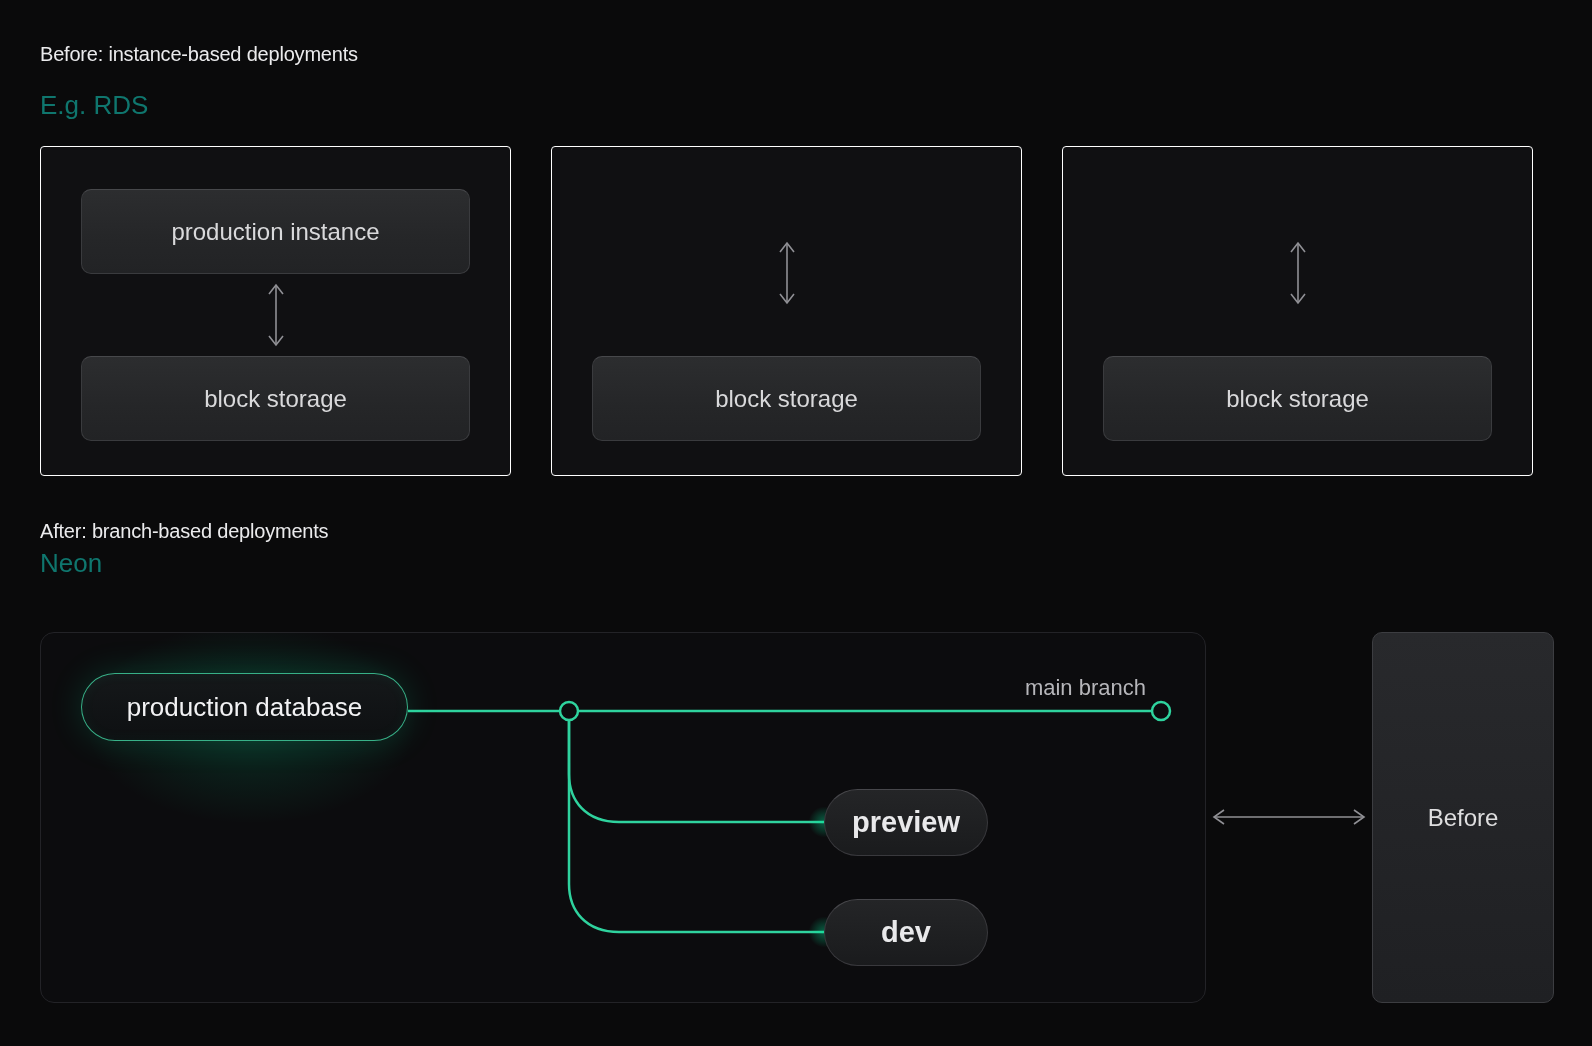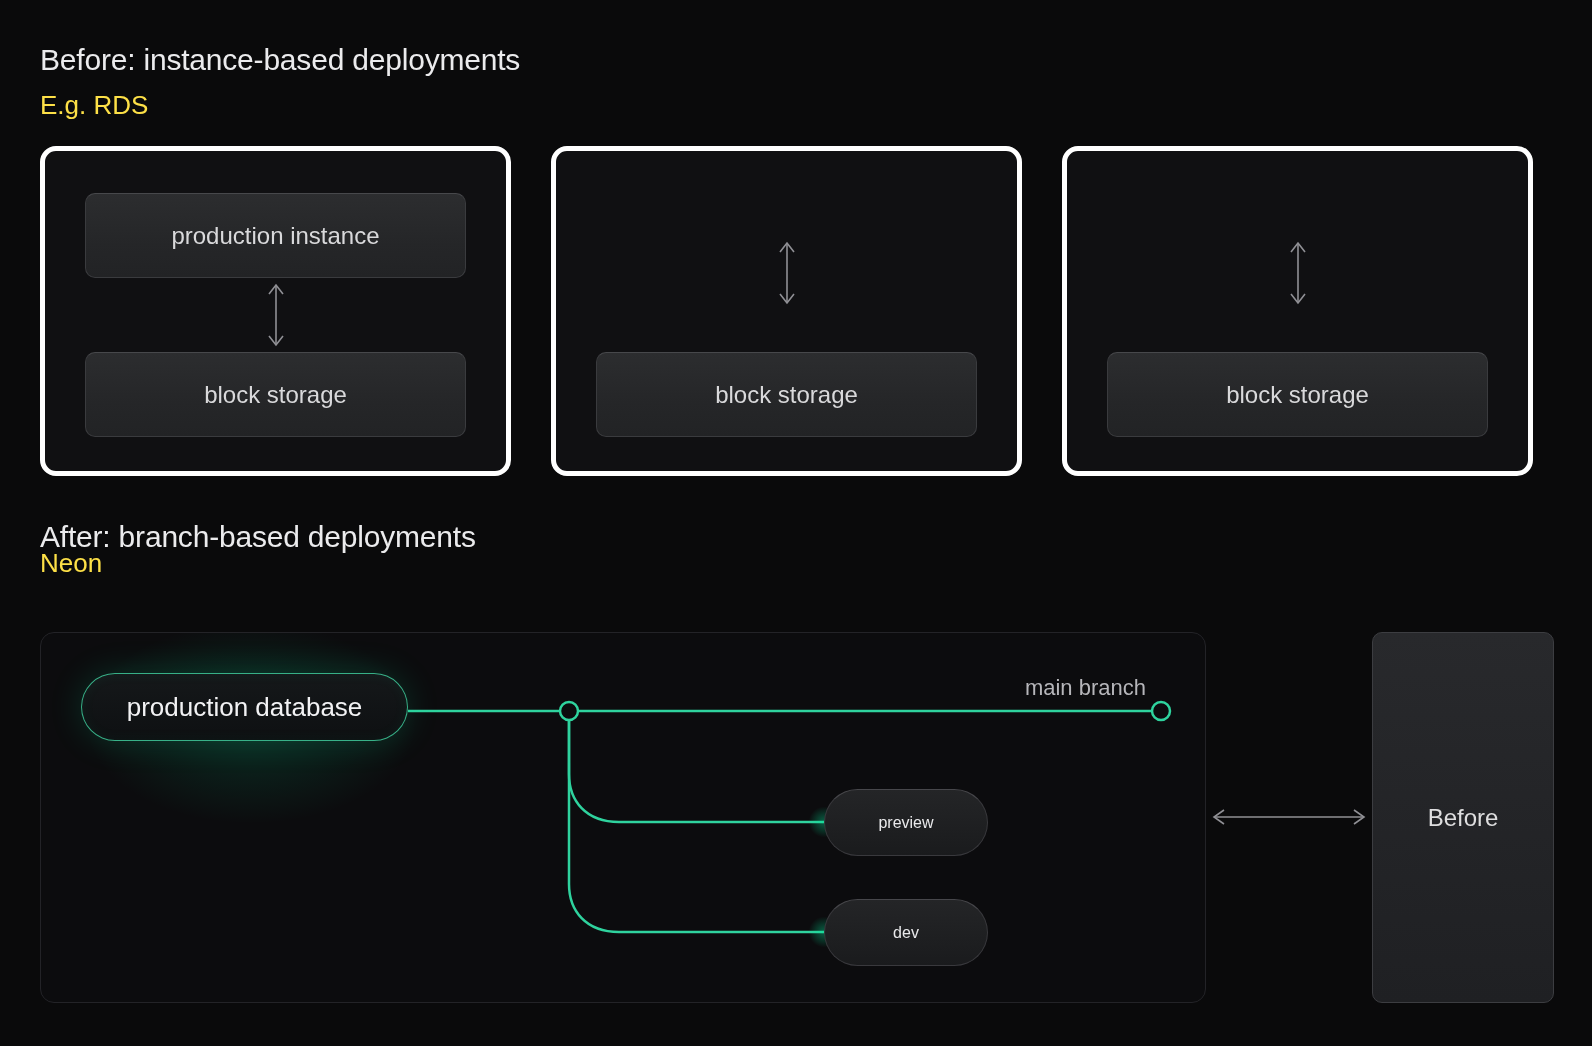--- a/index.html
+++ b/index.html
@@ -6,41 +6,41 @@
   .page{
     position:relative;
     width:1592px;height:1046px;
     background:#0a0a0b;
     font-family:"Liberation Sans", sans-serif;
     overflow:hidden;
   }
   
   .sec-title{
     position:absolute;left:40px;margin:0;
-    font-size:30px;font-weight:500;color:#ebebed;letter-spacing:-0.2px;
+    font-size:20px;font-weight:500;color:#ebebed;letter-spacing:-0.2px;
   }
   .sec-sub{
     position:absolute;left:40px;margin:0;
-    font-size:26px;font-weight:400;color:#fde047;
+    font-size:26px;font-weight:400;color:#0f766e;
   }
   #before-title{top:43px;}
   #before-sub{top:90px;}
   #after-title{top:520px;}
   #after-sub{top:548px;}
 
   
   .cards-row{
     position:absolute;left:40px;top:146px;width:1493px;height:330px;
     display:flex;gap:40px;
   }
   .card{
     flex:1;box-sizing:border-box;
     background:#101012;
-    border:5px solid #ffffff;
-    border-radius:16px;
+    border:1px solid #ffffff;
+    border-radius:4px;
     padding:42px 40px 34px 40px;
     display:flex;flex-direction:column;
   }
   .inner-box{
     height:85px;box-sizing:border-box;
     border-radius:10px;
     background:linear-gradient(180deg,#2c2d2f 0%,#252628 60%,#222325 100%);
     border:1px solid #3a3b3e;
     border-top-color:#47484b;
     display:flex;align-items:center;justify-content:center;
@@ -79,21 +79,21 @@
     position:absolute;top:42px;right:59px;
     font-size:22px;color:#b6b6ba;
   }
   .mini-pill{
     position:absolute;left:783px;width:164px;height:67px;
     box-sizing:border-box;border-radius:34px;
     background:linear-gradient(180deg,#242527 0%,#1a1b1d 100%);
     border:1px solid #39393d;
     border-top-color:#47474b;
     display:flex;align-items:center;justify-content:center;
-    font-size:16px;color:#e9e9eb;
+    font-size:29px;color:#e9e9eb;font-weight:bold;
   }
   #pill-preview{top:156px;}
   #pill-dev{top:266px;}
   .link-glow{
     position:absolute;width:44px;height:44px;margin:-22px 0 0 -22px;
     background:radial-gradient(closest-side, rgba(0,229,153,0.40), rgba(0,229,153,0) 70%);
     pointer-events:none;
   }
 
   

